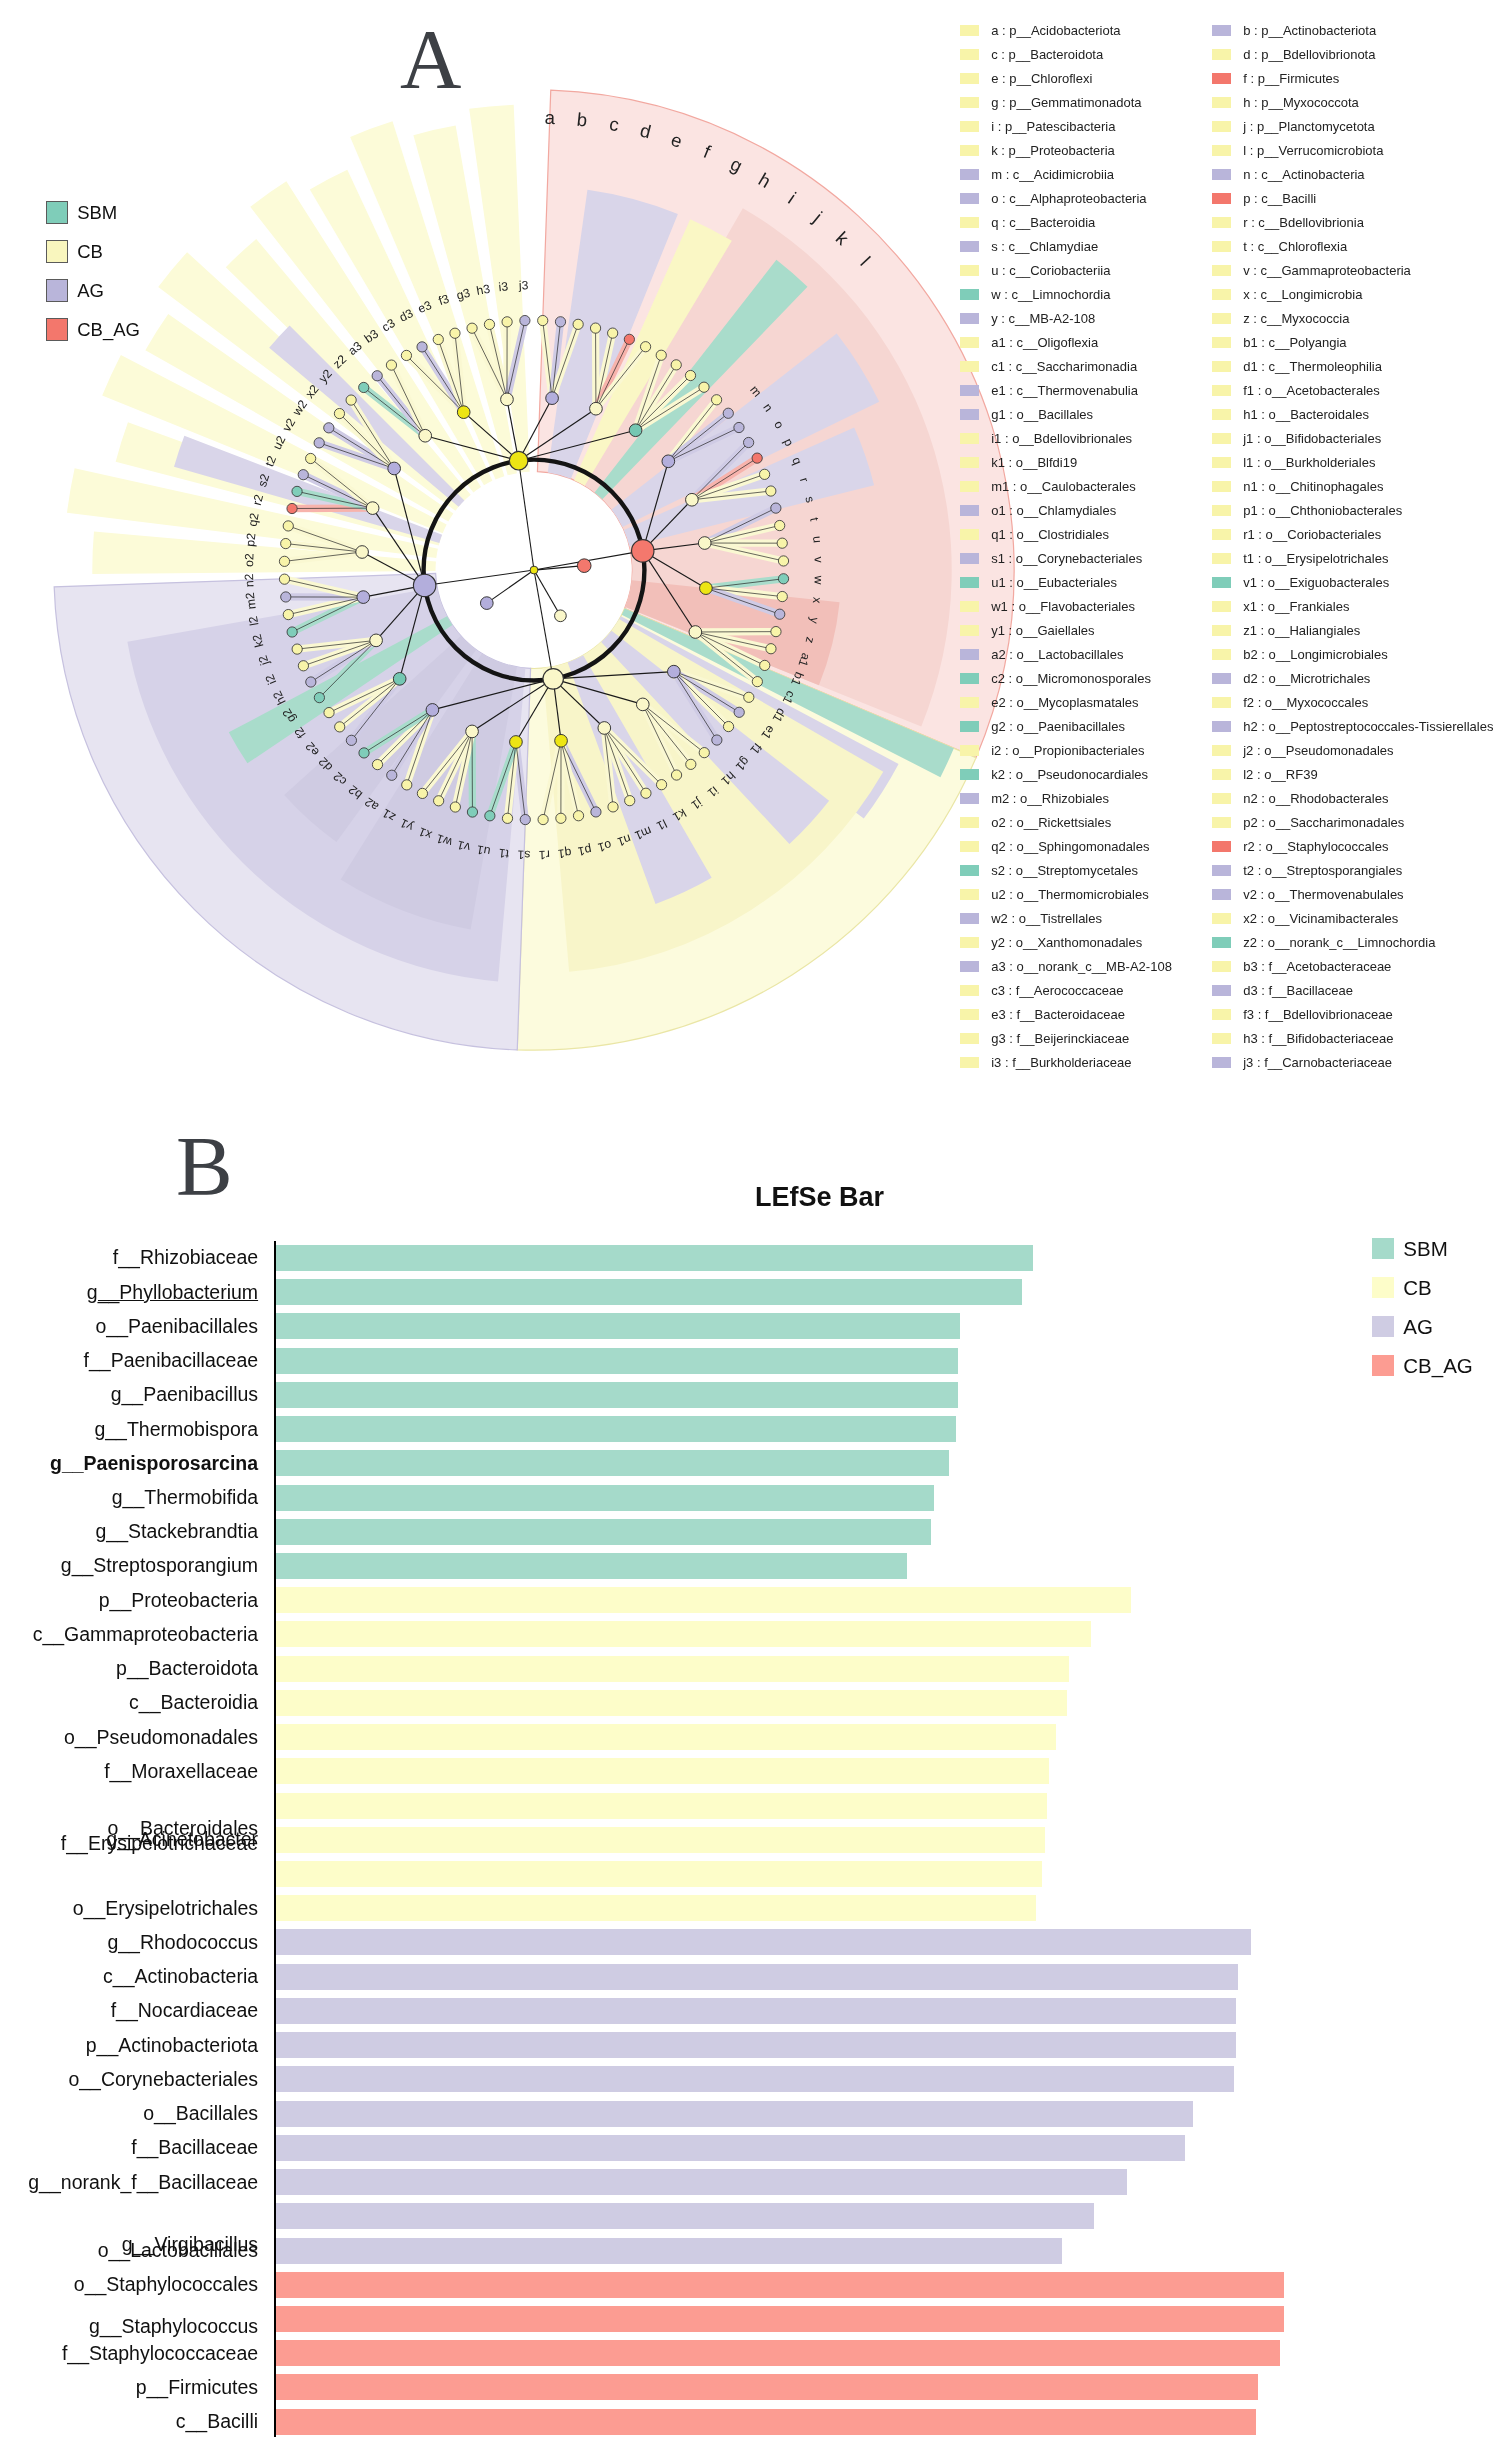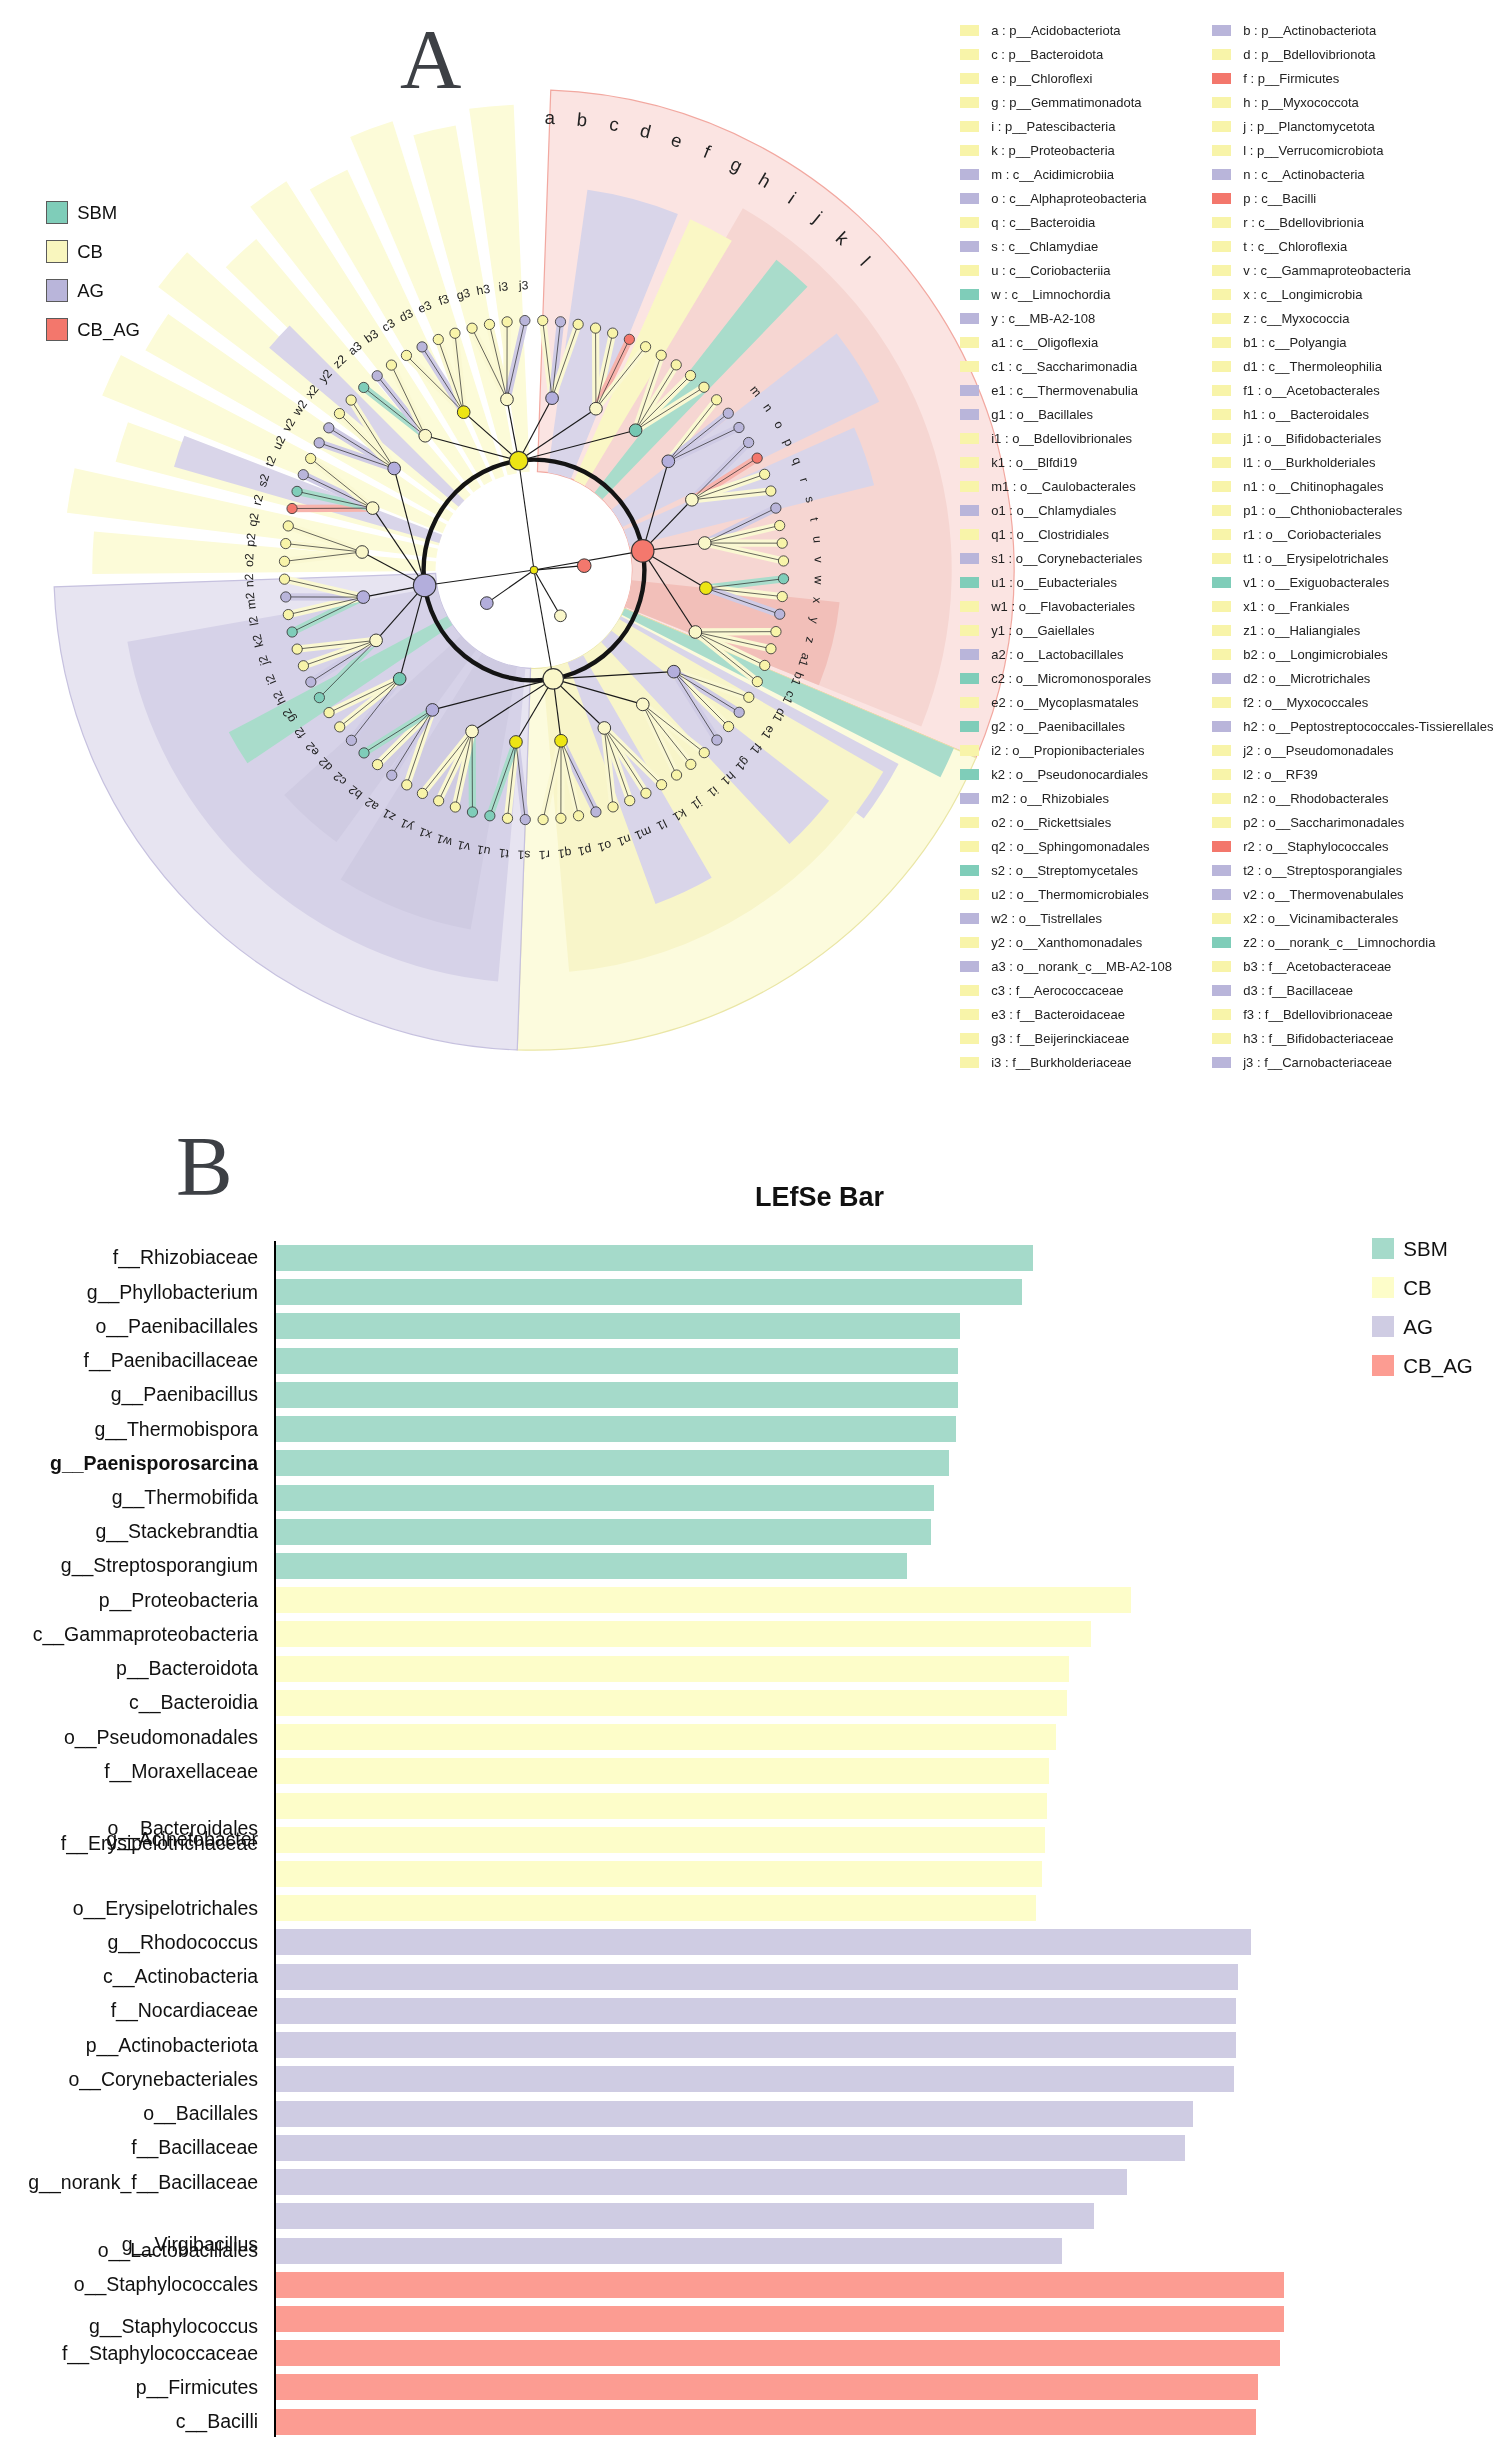--- a/index.html
+++ b/index.html
@@ -861,21 +861,21 @@
       <span class="lbl">j3 : f__Carnobacteriaceae</span>
     </div>
   </div>
 
 <div class="abs panel-letter" style="left:176px;top:1117px;">B</div>
 
 <div id="titleB" class="abs">LEfSe Bar</div>
 
 <div id="barLabels" class="abs">
     <div class="ylab" style="top: 5.4px;">f__Rhizobiaceae</div>
-    <div class="ylab" style="top: 40px;">g__Phyllobacterium</div>
+    <div class="ylab" style="top: 40px; text-decoration: underline;">g__Phyllobacterium</div>
     <div class="ylab" style="top: 74px;">o__Paenibacillales</div>
     <div class="ylab" style="top: 108px;">f__Paenibacillaceae</div>
     <div class="ylab" style="top: 142px;">g__Paenibacillus</div>
     <div class="ylab" style="top: 177px;">g__Thermobispora</div>
     <div class="ylab" style="top: 211px; font-weight: bold;">g__Paenisporosarcina</div>
     <div class="ylab" style="top: 245px;">g__Thermobifida</div>
     <div class="ylab" style="top: 279px;">g__Stackebrandtia</div>
     <div class="ylab" style="top: 313px;">g__Streptosporangium</div>
     <div class="ylab" style="top: 348px;">p__Proteobacteria</div>
     <div class="ylab" style="top: 382px;">c__Gammaproteobacteria</div>

